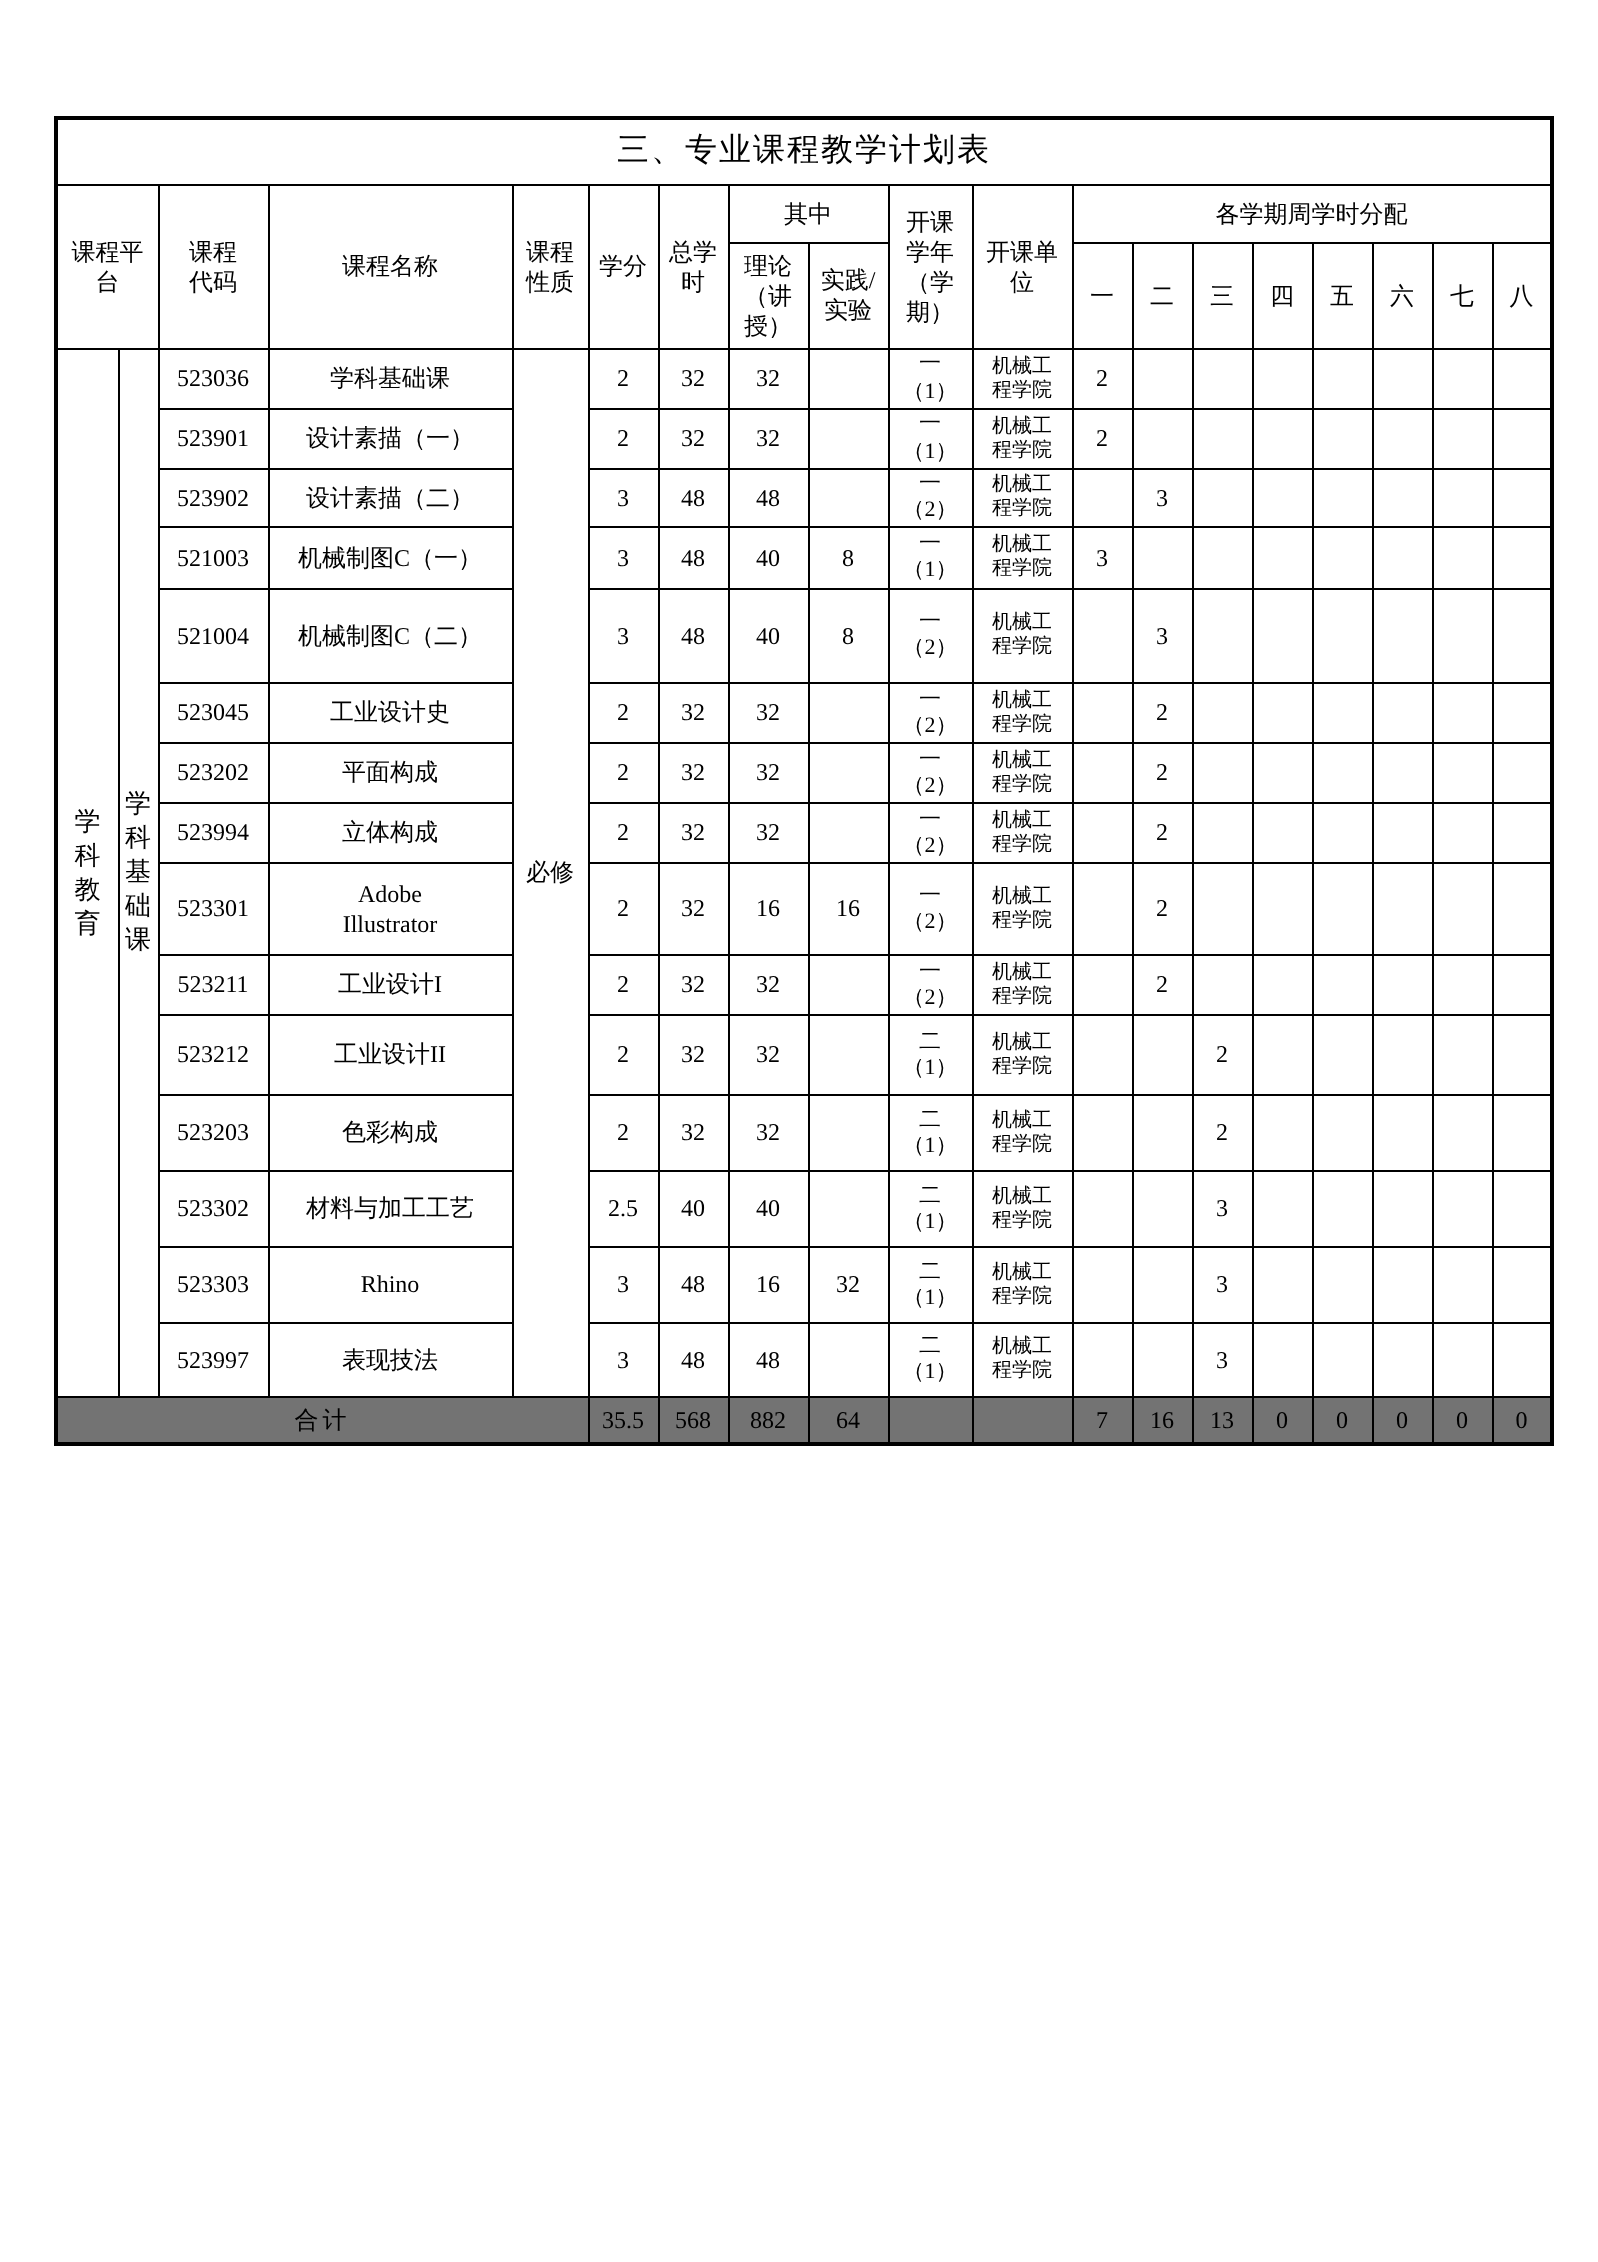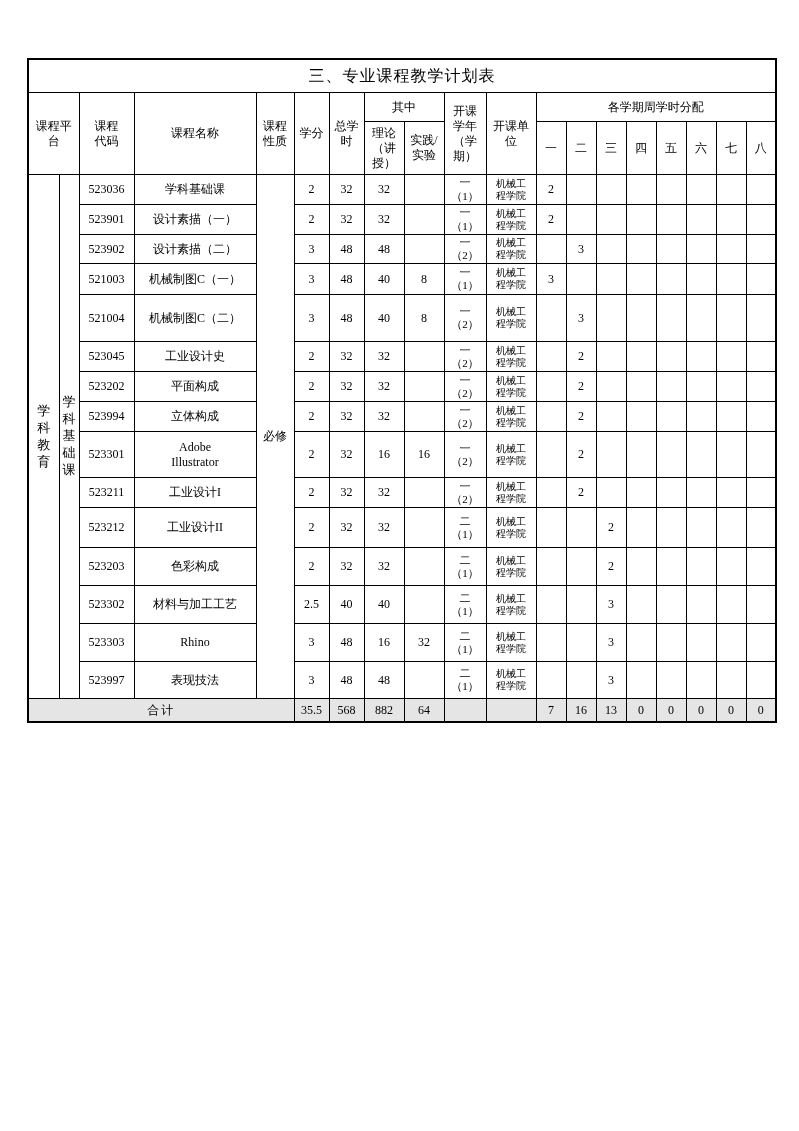--- a/index.html
+++ b/index.html
@@ -27,21 +27,21 @@
   .hdr-band1 th{height:26px;}
   .hdr-band2 th{height:50px;}
   .vert div{
     width:1.15em;margin:0 auto;word-break:break-all;
     line-height:1.3;font-size:13px;text-align:center;
   }
   td.term-cell{font-size:11px;line-height:1.2;}
   td.unit-cell{font-size:10px;line-height:1.2;}
   td.num-cell{font-size:12px;}
   tfoot td{
-    background:#e5e5e5;height:20px;font-size:12px;
+    background:#737373;height:20px;font-size:12px;
   }
   tfoot td.totals-label{letter-spacing:2px;}
 </style>
 </head>
 <body>
 
 <table class="plan-table">
   <colgroup>
     <col style="width:31px">
       <col style="width:20px">

